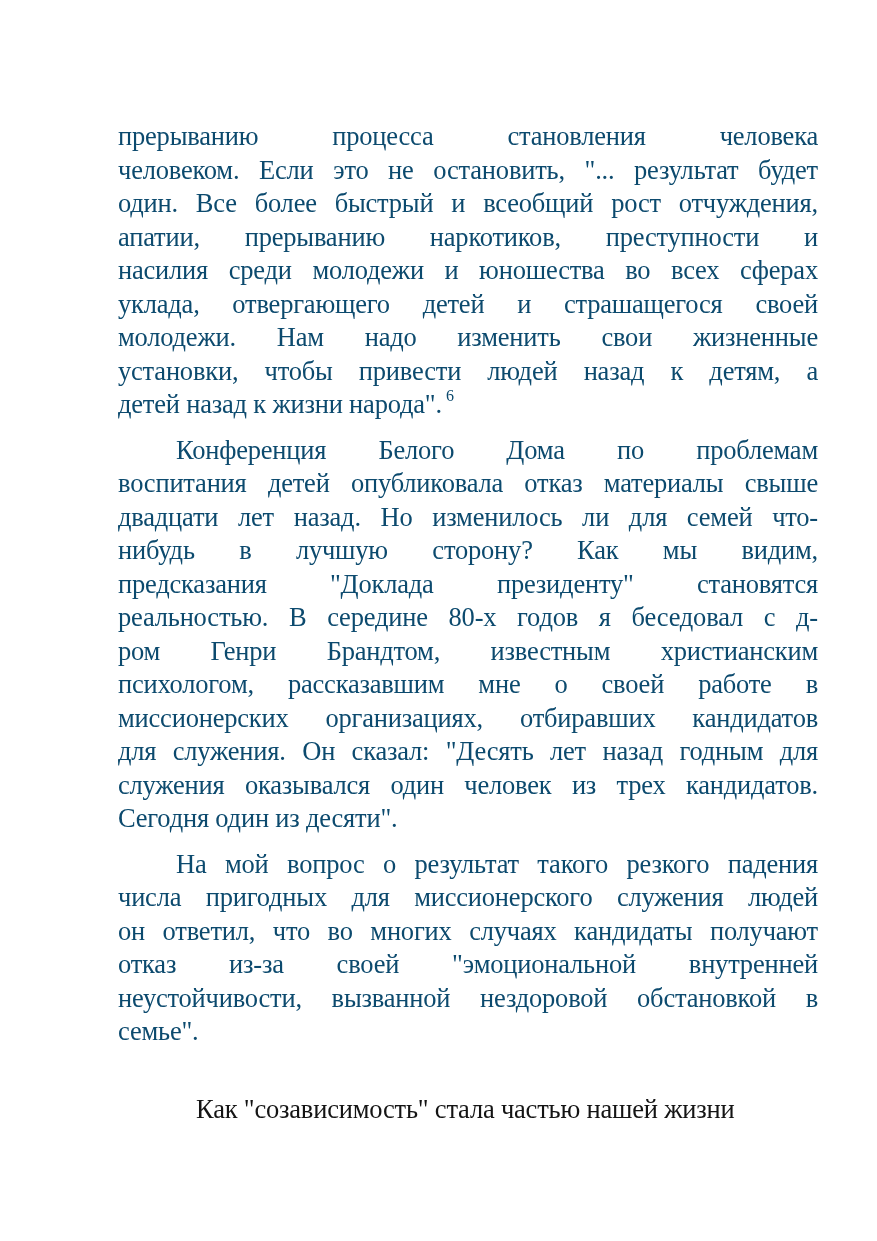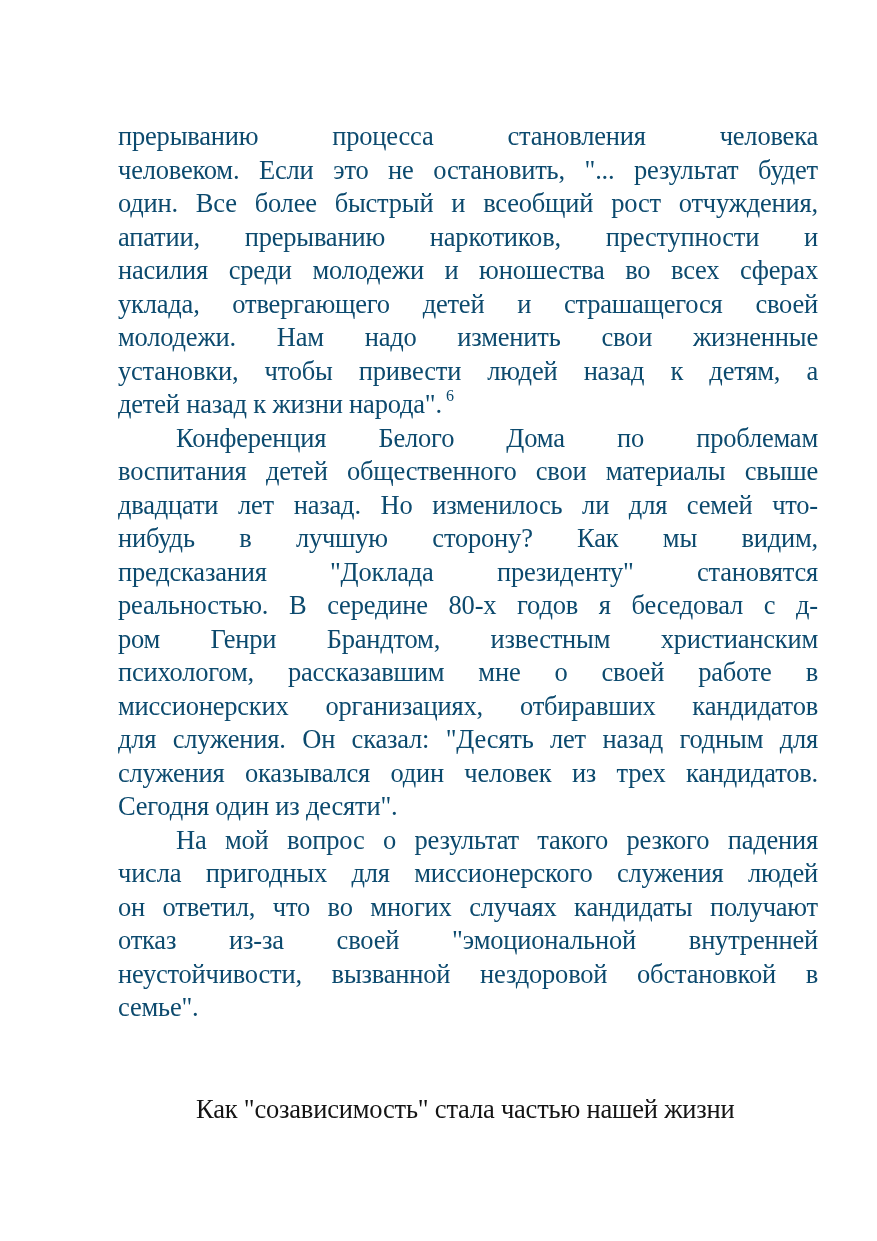--- a/index.html
+++ b/index.html
@@ -17,21 +17,21 @@
     }
     .line {
       display: block;
       height: 33.5px;
       white-space: nowrap;
       text-align: justify;
       text-align-last: justify;
       word-spacing: 0;
     }
     .line.last { text-align-last: left; }
-    .line.indent { padding-left: 58px; }
+    .line.indent { padding-left: 58px; margin-top: 12px; }
     sup.fn { font-size: 16px; vertical-align: 12px; line-height: 0; margin-left: 4px; }
     .heading {
       position: absolute;
       left: 196px;
       top: 1093px;
       font-family: "Liberation Serif", "DejaVu Serif", serif;
       font-size: 26.5px;
       line-height: 33px;
       color: #141414;
       white-space: nowrap;
@@ -50,21 +50,21 @@
     <span class="line">апатии, прерыванию наркотиков, преступности и</span>
     <span class="line">насилия среди молодежи и юношества во всех сферах</span>
     <span class="line">уклада, отвергающего детей и страшащегося своей</span>
     <span class="line">молодежи. Нам надо изменить свои жизненные</span>
     <span class="line">установки, чтобы привести людей назад к детям, а</span>
     <span class="line last"><span>детей назад к жизни народа".</span><sup class="fn">6</sup></span>
   </div>
 
   <div>
     <span class="line indent">Конференция Белого Дома по проблемам</span>
-    <span class="line">воспитания детей общественного свои материалы свыше</span>
+    <span class="line">воспитания детей опубликовала отказ материалы свыше</span>
     <span class="line">двадцати лет назад. Но изменилось ли для семей что-</span>
     <span class="line">нибудь в лучшую сторону? Как мы видим,</span>
     <span class="line">предсказания "Доклада президенту" становятся</span>
     <span class="line">реальностью. В середине 80-х годов я беседовал с д-</span>
     <span class="line">ром Генри Брандтом, известным христианским</span>
     <span class="line">психологом, рассказавшим мне о своей работе в</span>
     <span class="line">миссионерских организациях, отбиравших кандидатов</span>
     <span class="line">для служения. Он сказал: "Десять лет назад годным для</span>
     <span class="line">служения оказывался один человек из трех кандидатов.</span>
     <span class="line last">Сегодня один из десяти".</span>

